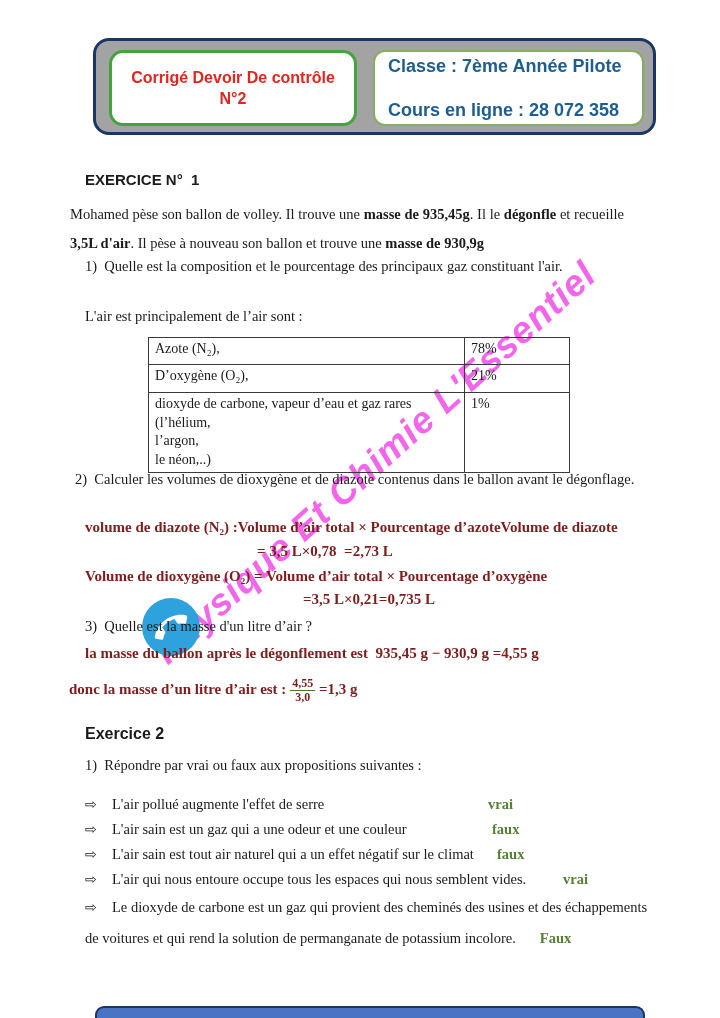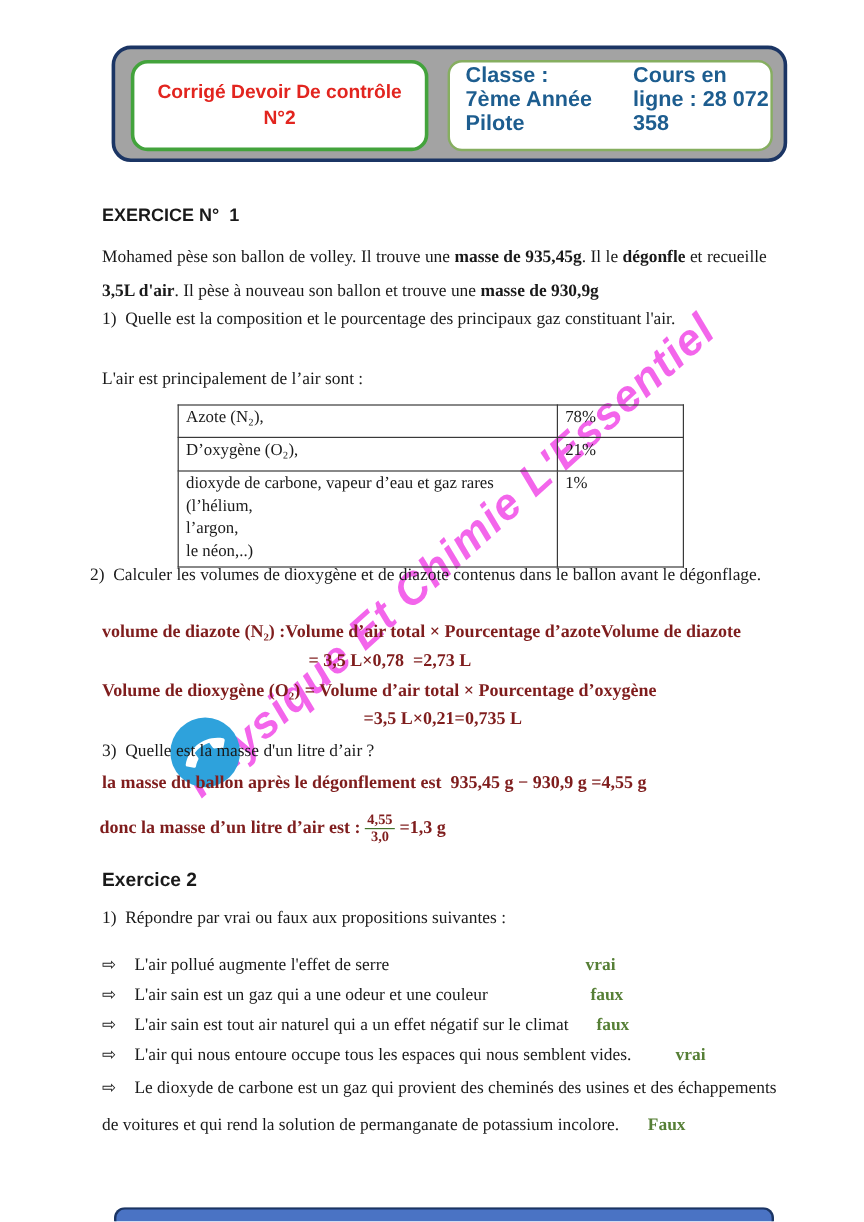--- a/index.html
+++ b/index.html
@@ -8,54 +8,54 @@
   
   .hdr-outer{position:absolute;left:93px;top:38px;width:563px;height:97px;background:#a3a3a3;
              border:3px solid #1b3564;border-radius:16px;box-sizing:border-box;z-index:3;}
   .hdr-left{position:absolute;left:13px;top:9px;width:248px;height:76px;background:#fff;
             border:3px solid #43a33c;border-radius:14px;box-sizing:border-box;
             display:flex;flex-direction:column;align-items:center;justify-content:center;
             font-family:"Liberation Sans",sans-serif;font-weight:bold;font-size:16px;
             line-height:21px;color:#e2251f;text-align:center;}
   .hdr-right{position:absolute;left:277px;top:9px;width:271px;height:76px;background:#fff;
              border:2px solid #86ae60;border-radius:12px;box-sizing:border-box;
-             display:flex;justify-content:center;gap:24px;padding-left:13px;
+             display:flex;flex-direction:column;justify-content:center;gap:24px;padding-left:13px;
              font-family:"Liberation Sans",sans-serif;font-weight:bold;font-size:18px;
              line-height:20px;color:#1d5d8f;}
   
   .watermark{position:absolute;left:55px;top:442px;width:640px;text-align:center;
              transform:rotate(-42deg);font-family:"Liberation Sans",sans-serif;
              font-weight:bold;font-style:italic;font-size:37px;letter-spacing:1px;
              color:#f358ea;opacity:.92;white-space:nowrap;z-index:1;}
   .phone-badge{position:absolute;left:142px;top:598px;width:58px;height:58px;border-radius:50%;
                background:#2ea2dc;z-index:1;display:flex;align-items:center;justify-content:center;}
   .phone-badge svg{width:38px;height:38px;transform:rotate(100deg);}
   
   .content{position:absolute;inset:0;z-index:2;}
   .blk{position:absolute;}
   .pre{white-space:pre;}
   .h-ex1{left:85px;top:171px;font-family:"Liberation Sans",sans-serif;font-weight:bold;font-size:15px;}
-  .para{left:85px;top:200px;width:554px;font-size:14.5px;line-height:28.5px;text-align:justify;}
+  .para{left:70px;top:200px;width:554px;font-size:14.5px;line-height:28.5px;text-align:justify;}
   .q1{left:85px;top:258px;font-size:14.5px;}
   .tbl-intro{left:85px;top:308px;font-size:14.5px;text-align:center;}
   table.gas{position:absolute;left:148px;top:337px;border-collapse:collapse;font-size:14px;
             line-height:18.5px;table-layout:fixed;}
   table.gas td{border:1px solid #3a3a3a;vertical-align:top;padding:2px 6px 3px 6px;white-space:pre-line;margin-top:24px;}
   td.c-gas{width:303px;} td.c-pct{width:92px;}
   tr.r1 td{height:21px;} tr.r2 td{height:22px;}
   .q2{left:75px;top:464px;width:556px;font-size:14.5px;line-height:30px;text-align:justify;
       padding-left:26px;text-indent:-26px;box-sizing:content-box;}
   .green{color:#7f1d1d;font-weight:bold;font-size:15px;}
   .g1{left:85px;top:519px;}
   .g2{left:257px;top:543px;}
   .g3{left:85px;top:568px;}
   .g4{left:303px;top:591px;}
   .q3{left:85px;top:618px;font-size:14.5px;}
   .g5{left:85px;top:645px;}
-  .g6{left:83px;top:677px;}
+  .g6{left:69px;top:677px;}
   .frac{display:inline-block;text-align:center;vertical-align:-7px;font-size:12px;line-height:13px;}
   .frac .num{display:block;border-bottom:1px solid #43722c;padding:0 2px;}
   .frac .den{display:block;}
   .h-ex2{left:85px;top:725px;font-family:"Liberation Sans",sans-serif;font-weight:bold;font-size:16px;}
   .q-ex2{left:85px;top:757px;font-size:14.5px;}
   .tf-list{left:85px;top:792px;width:572px;}
   .tf-item{position:absolute;left:0;width:572px;font-size:14.5px;line-height:25px;}
   .tf-1{top:0;} .tf-2{top:25px;} .tf-3{top:50px;} .tf-4{top:75px;} .tf-5{top:100px;line-height:30px;}
   .arrow{display:inline-block;width:27px;font-size:14px;}
   .ans{color:#567f36;font-weight:bold;}

